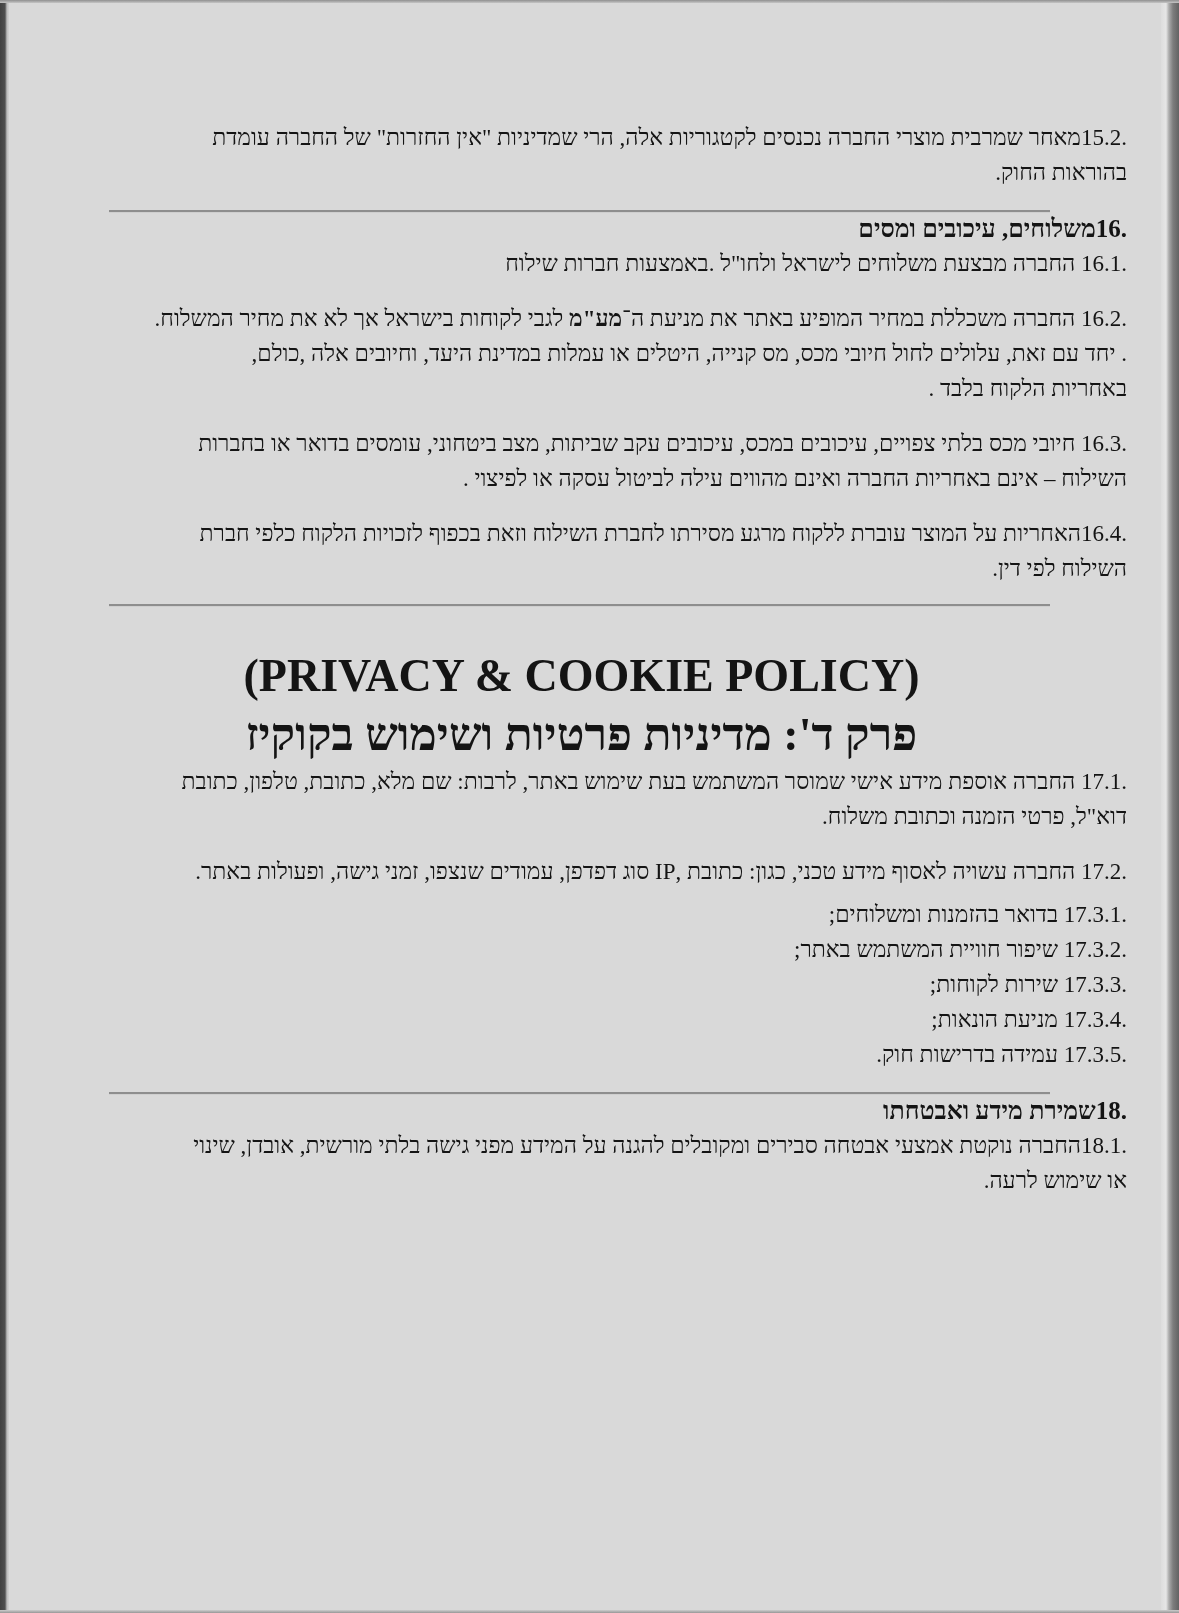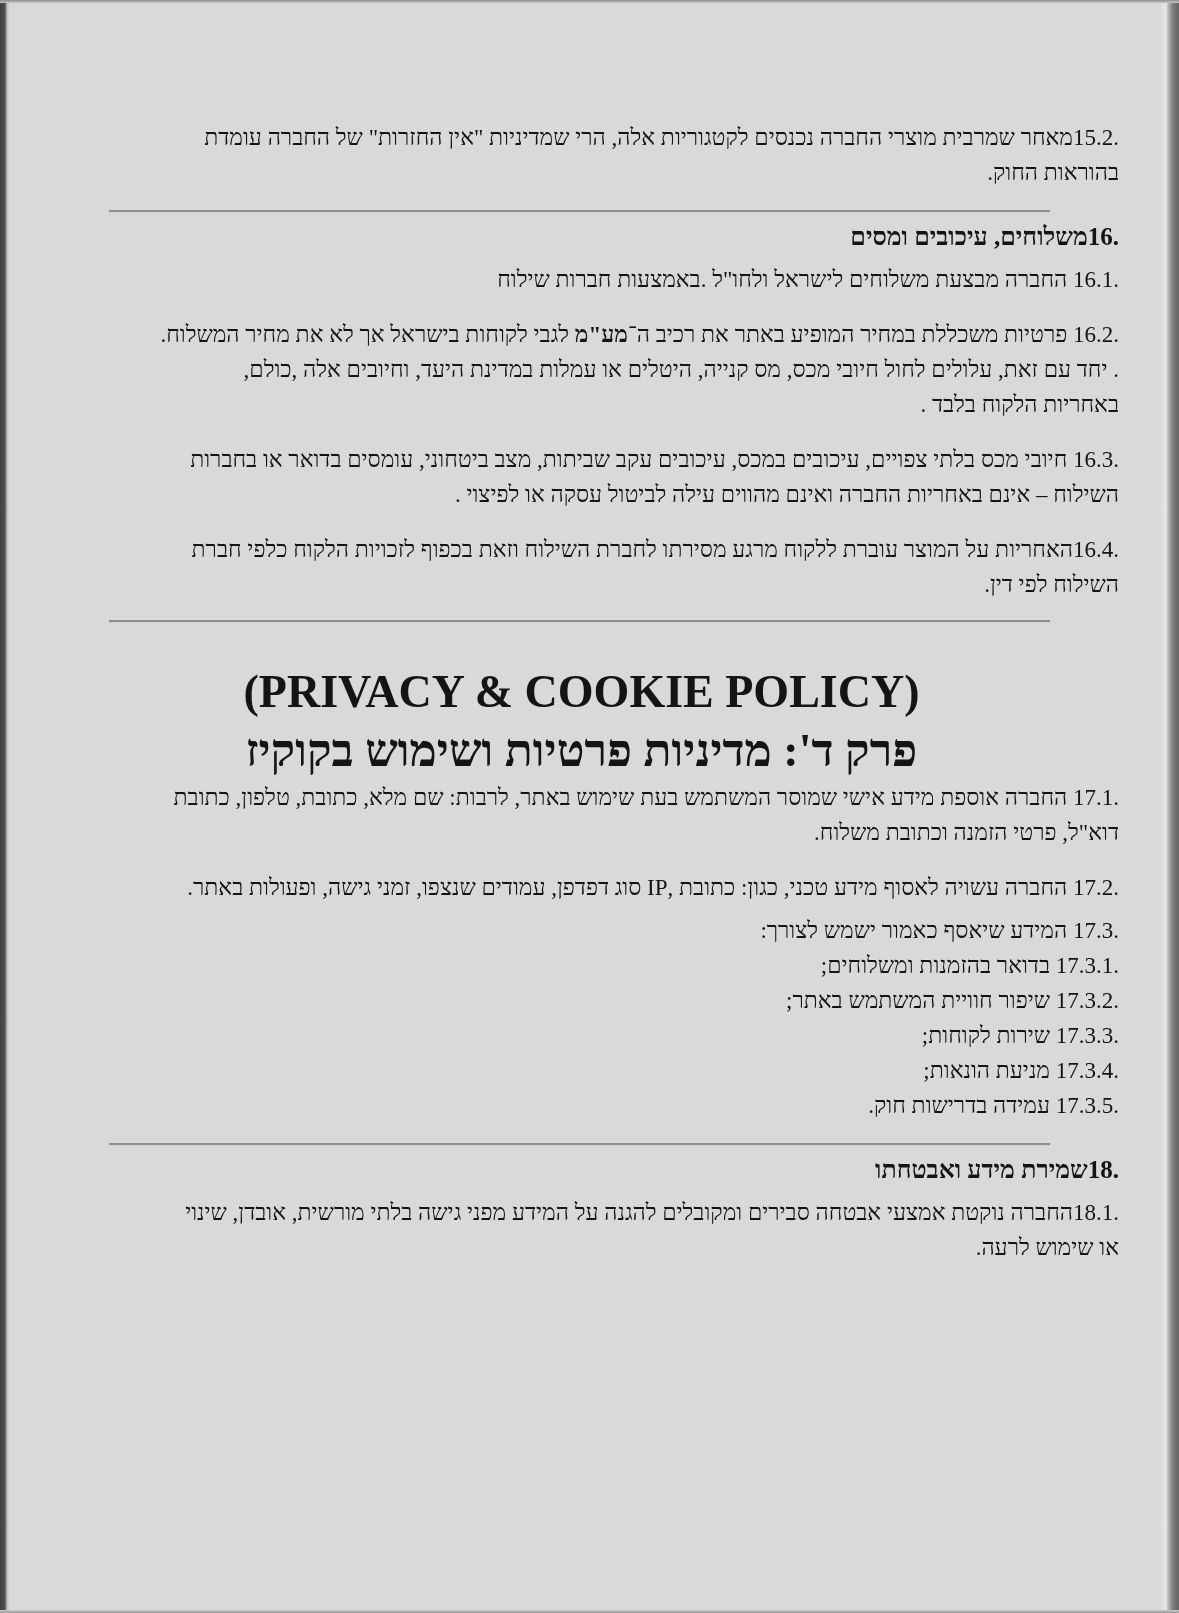--- a/index.html
+++ b/index.html
@@ -30,35 +30,35 @@
   }
 
   .content {
     position: relative;
     direction: rtl;
     padding: 120px 52px 0 36px;
     font-size: 23px;
     line-height: 35px;
   }
   .content p {
-    margin: 0 8px 20px 0;
+    margin: 0 0 20px 0;
     text-align: right;
     white-space: pre-line;
   }
   .rule {
     border: 0; height: 2px;
     background: #8e8e8e;
     box-shadow: 0 1px 0 #cfcfcf;
     margin: 12px 77px 0 73px;
   }
   h2.sec {
     font-size: 25px; line-height: 34px;
     font-weight: 700;
     text-align: right;
-    margin: 8px;
+    margin: 0;
   }
   .h16 { margin-top: 34px; }
   .c16-1 { margin-top: 24px; }
   .c16-2 { margin-top: 8px; }
   .c16-3 { margin-top: 0; }
   .c16-4 { margin-top: 36px; margin-bottom: 0 !important; font-family: Liberation Serif, serif; }
   .rule2 { margin-top: 18px; }
   .chapter-title {
     margin: 40px 0 0 0;
     text-align: center;
@@ -88,21 +88,21 @@
 
   <p class="c15-2">.15.2מאחר שמרבית מוצרי החברה נכנסים לקטגוריות אלה, הרי שמדיניות "אין החזרות" של החברה עומדת
 בהוראות החוק.</p>
 
   <hr class="rule">
 
   <h2 class="sec h16">.16משלוחים, עיכובים ומסים</h2>
 
   <p class="c16-1">.16.1 החברה מבצעת משלוחים לישראל ולחו"ל .באמצעות חברות שילוח</p>
 
-  <p class="c16-2"><span>.16.2 פרטיות משכללת במחיר המופיע באתר את רכיב ה־</span><b>מע"מ</b><span> לגבי לקוחות בישראל אך לא את מחיר המשלוח.
+  <p class="c16-2"><span>.16.2 החברה משכללת במחיר המופיע באתר את מניעת ה־</span><b>מע"מ</b><span> לגבי לקוחות בישראל אך לא את מחיר המשלוח.
 . יחד עם זאת, עלולים לחול חיובי מכס, מס קנייה, היטלים או עמלות במדינת היעד, וחיובים אלה ,כולם,
 באחריות הלקוח בלבד .</span></p>
 
   <p class="c16-3">.16.3 חיובי מכס בלתי צפויים, עיכובים במכס, עיכובים עקב שביתות, מצב ביטחוני, עומסים בדואר או בחברות
 השילוח – אינם באחריות החברה ואינם מהווים עילה לביטול עסקה או לפיצוי .</p>
 
   <p class="c16-4">.16.4האחריות על המוצר עוברת ללקוח מרגע מסירתו לחברת השילוח וזאת בכפוף לזכויות הלקוח כלפי חברת
 השילוח לפי דין.</p>
 
   <hr class="rule rule2">
@@ -111,21 +111,20 @@
     <div>(PRIVACY &amp; COOKIE POLICY)</div>
     <div>פרק ד': מדיניות פרטיות ושימוש בקוקיז</div>
   </h1>
 
 
   <p class="c17-1">.17.1 החברה אוספת מידע אישי שמוסר המשתמש בעת שימוש באתר, לרבות: שם מלא, כתובת, טלפון, כתובת
 דוא"ל, פרטי הזמנה וכתובת משלוח.</p>
 
   <p class="c17-2">.17.2 החברה עשויה לאסוף מידע טכני, כגון: כתובת ,IP סוג דפדפן, עמודים שנצפו, זמני גישה, ופעולות באתר.</p>
 
-  <p class="c17-3-intro">.17.3 המידע שיאסף כאמור ישמש לצורך:</p>
 
   <p class="c17-3-items">.17.3.1 בדואר בהזמנות ומשלוחים;
 .17.3.2 שיפור חוויית המשתמש באתר;
 .17.3.3 שירות לקוחות;
 .17.3.4 מניעת הונאות;
 .17.3.5 עמידה בדרישות חוק.</p>
 
   <hr class="rule rule3">
 
   <h2 class="sec h18">.18שמירת מידע ואבטחתו</h2>

